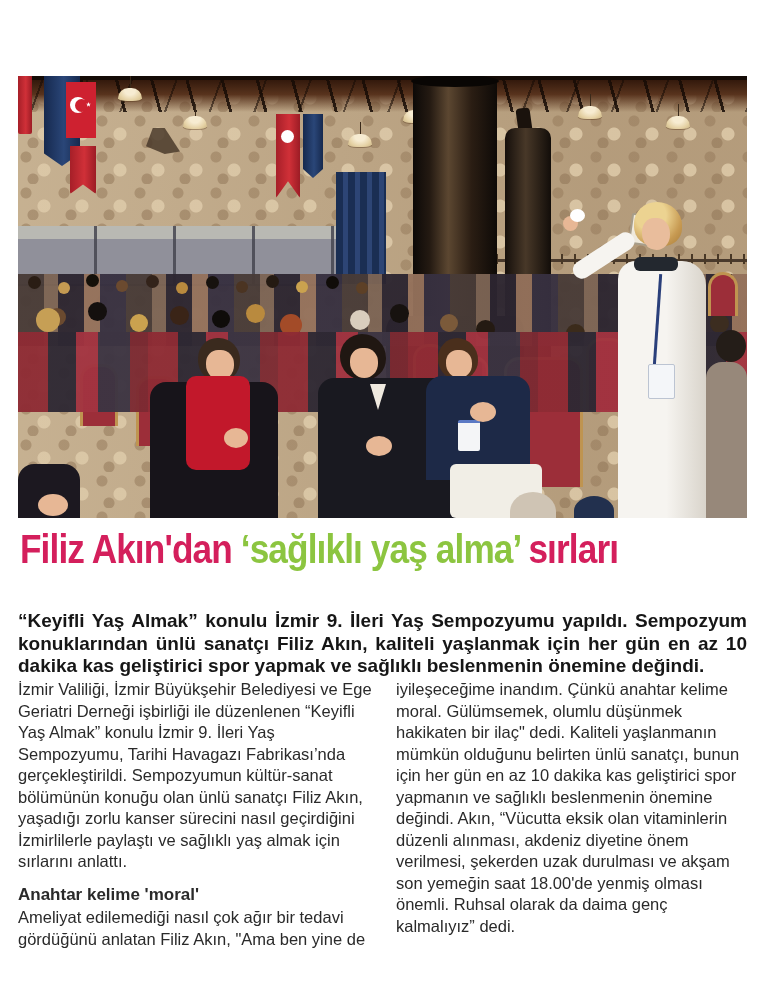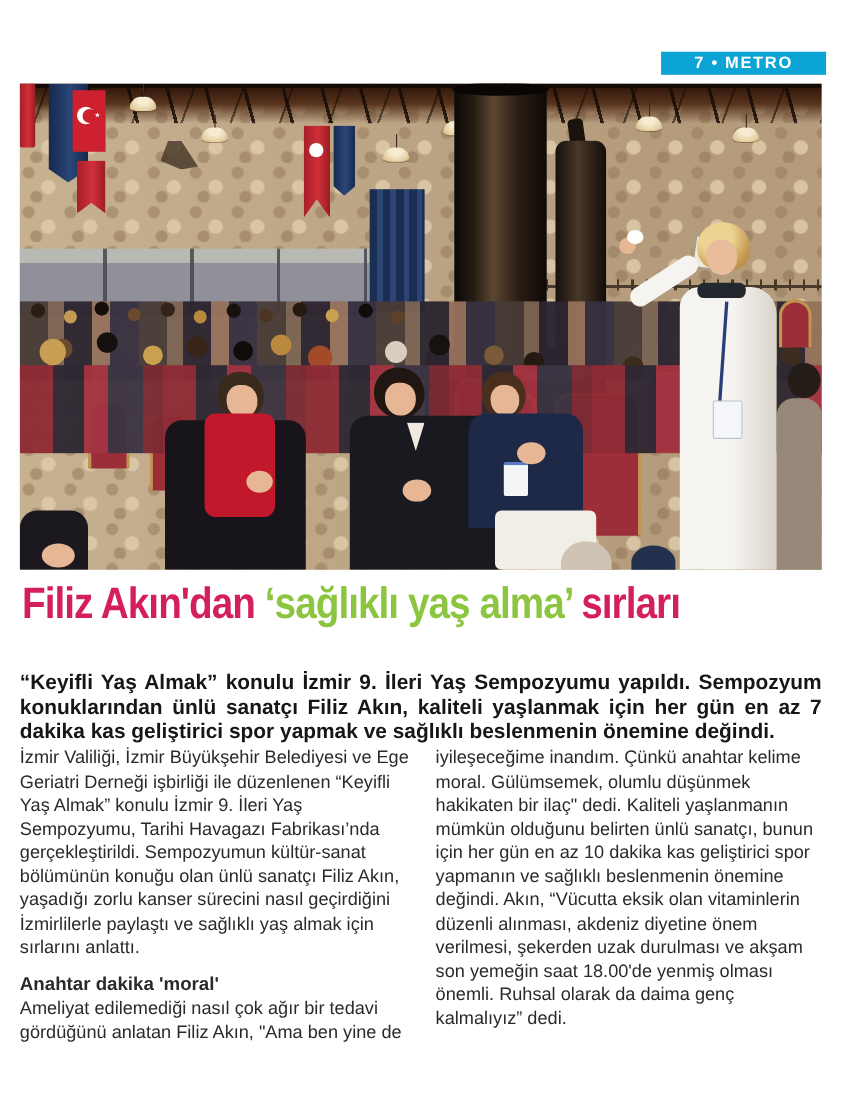--- a/index.html
+++ b/index.html
@@ -123,23 +123,20 @@
   .colL { position:absolute; left:18px; top:679px; width:356px; }
   .colR { position:absolute; left:396px; top:679px; width:351px; }
   .body p { margin:0; font-size:16.5px; line-height:21.5px; color:#2a2a2a; }
   .subhead { margin:11px 0 2px 0 !important; font-weight:bold; color:#111; font-size:17px !important; }
 </style>
 </head>
 <body>
 
 <div class="page">
 
-  <div class="pagebadge">
-    <span>7 • METRO</span>
-  </div>
 
   <div class="photo">
     <div class="stones"></div>
     <div class="roof"></div>
 
     <div class="lamp" style="left:50px;top:28px">
         <i></i>
       </div>
     <div class="lamp" style="left:100px;top:12px">
         <i></i>
@@ -275,24 +272,24 @@
     <div class="spk-hair"></div>
     <div class="spk-face"></div>
     <div class="spk-lanyard"></div>
     <div class="spk-badge"></div>
   </div>
 
   <h1 class="headline" style="margin:0">
     <span class="hl-pink">Filiz Akın'dan </span><span class="hl-green">‘sağlıklı yaş alma’</span><span class="hl-pink"> sırları</span>
   </h1>
 
-  <p class="lead">“Keyifli Yaş Almak” konulu İzmir 9. İleri Yaş Sempozyumu yapıldı. Sempozyum konuklarından ünlü sanatçı Filiz Akın, kaliteli yaşlanmak için her gün en az 7 dakika kas geliştirici spor yapmak ve sağlıklı beslenmenin önemine değindi.</p>
+  <p class="lead">“Keyifli Yaş Almak” konulu İzmir 9. İleri Yaş Sempozyumu yapıldı. Sempozyum konuklarından ünlü sanatçı Filiz Akın, kaliteli yaşlanmak için her gün en az 10 dakika kas geliştirici spor yapmak ve sağlıklı beslenmenin önemine değindi.</p>
 
   <div class="colL body">
     <p>İzmir Valiliği, İzmir Büyükşehir Belediyesi ve Ege Geriatri Derneği işbirliği ile düzenlenen “Keyifli Yaş Almak” konulu İzmir 9. İleri Yaş Sempozyumu, Tarihi Havagazı Fabrikası’nda gerçekleştirildi. Sempozyumun kültür-sanat bölümünün konuğu olan ünlü sanatçı Filiz Akın, yaşadığı zorlu kanser sürecini nasıl geçirdiğini İzmirlilerle paylaştı ve sağlıklı yaş almak için sırlarını anlattı.</p>
-    <p class="subhead">Anahtar dakika 'moral'</p>
+    <p class="subhead">Anahtar kelime 'moral'</p>
     <p>Ameliyat edilemediği nasıl çok ağır bir tedavi gördüğünü anlatan Filiz Akın, "Ama ben yine de</p>
   </div>
   <div class="colR body">
     <p>iyileşeceğime inandım. Çünkü anahtar kelime moral. Gülümsemek, olumlu düşünmek hakikaten bir ilaç" dedi. Kaliteli yaşlanmanın mümkün olduğunu belirten ünlü sanatçı, bunun için her gün en az 10 dakika kas geliştirici spor yapmanın ve sağlıklı beslenmenin önemine değindi.  Akın, “Vücutta eksik olan vitaminlerin düzenli alınması, akdeniz diyetine önem verilmesi, şekerden uzak durulması ve akşam son yemeğin saat 18.00'de yenmiş olması önemli.  Ruhsal olarak da daima genç kalmalıyız” dedi.</p>
   </div>
 
 </div>
 
 </body></html>

